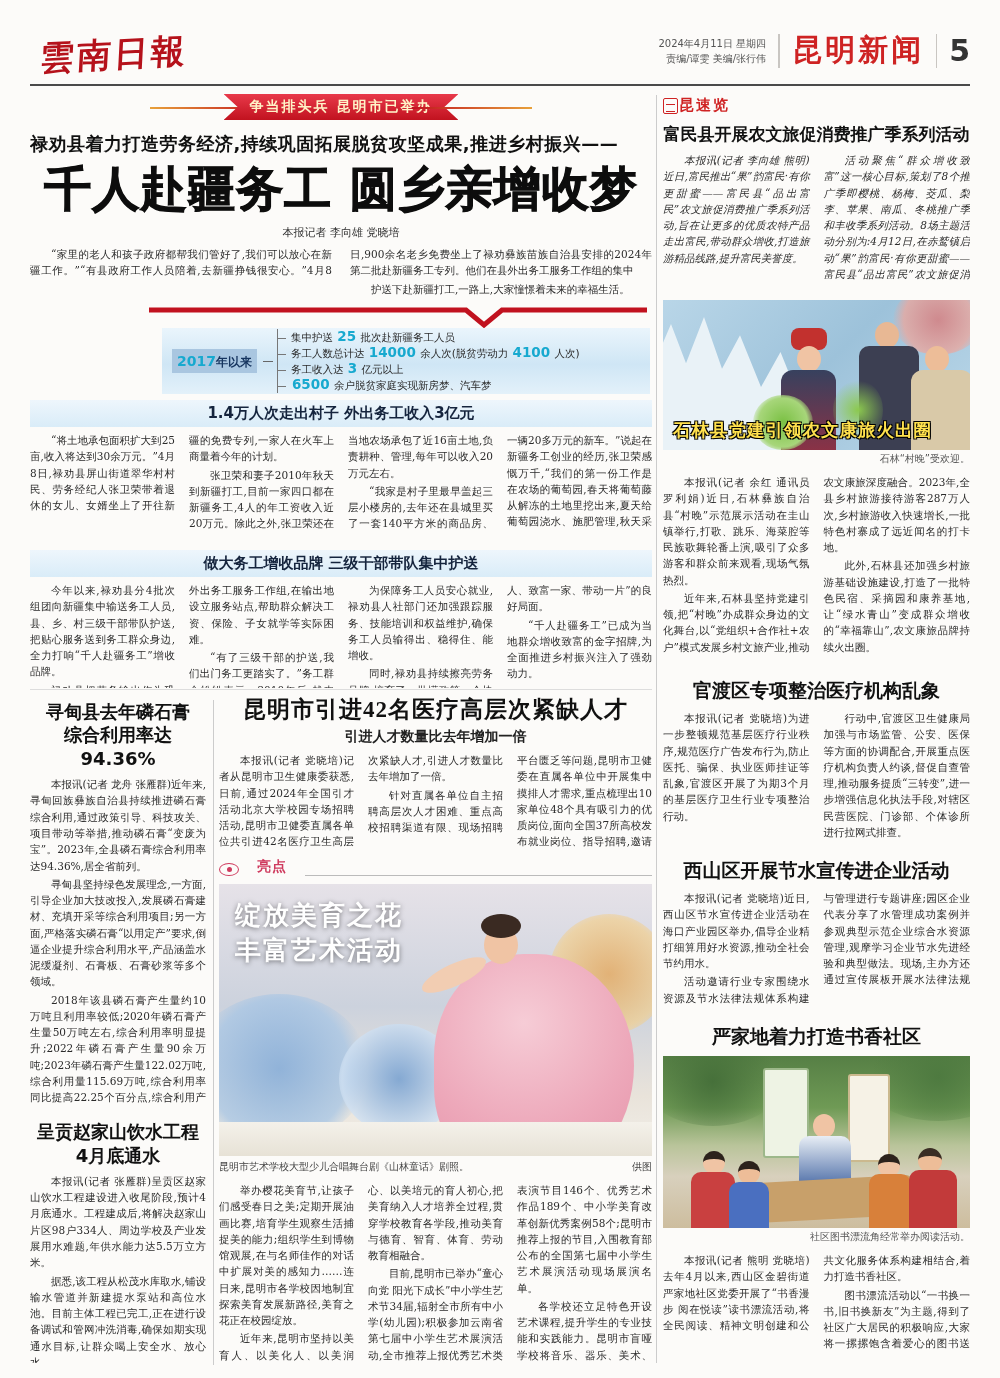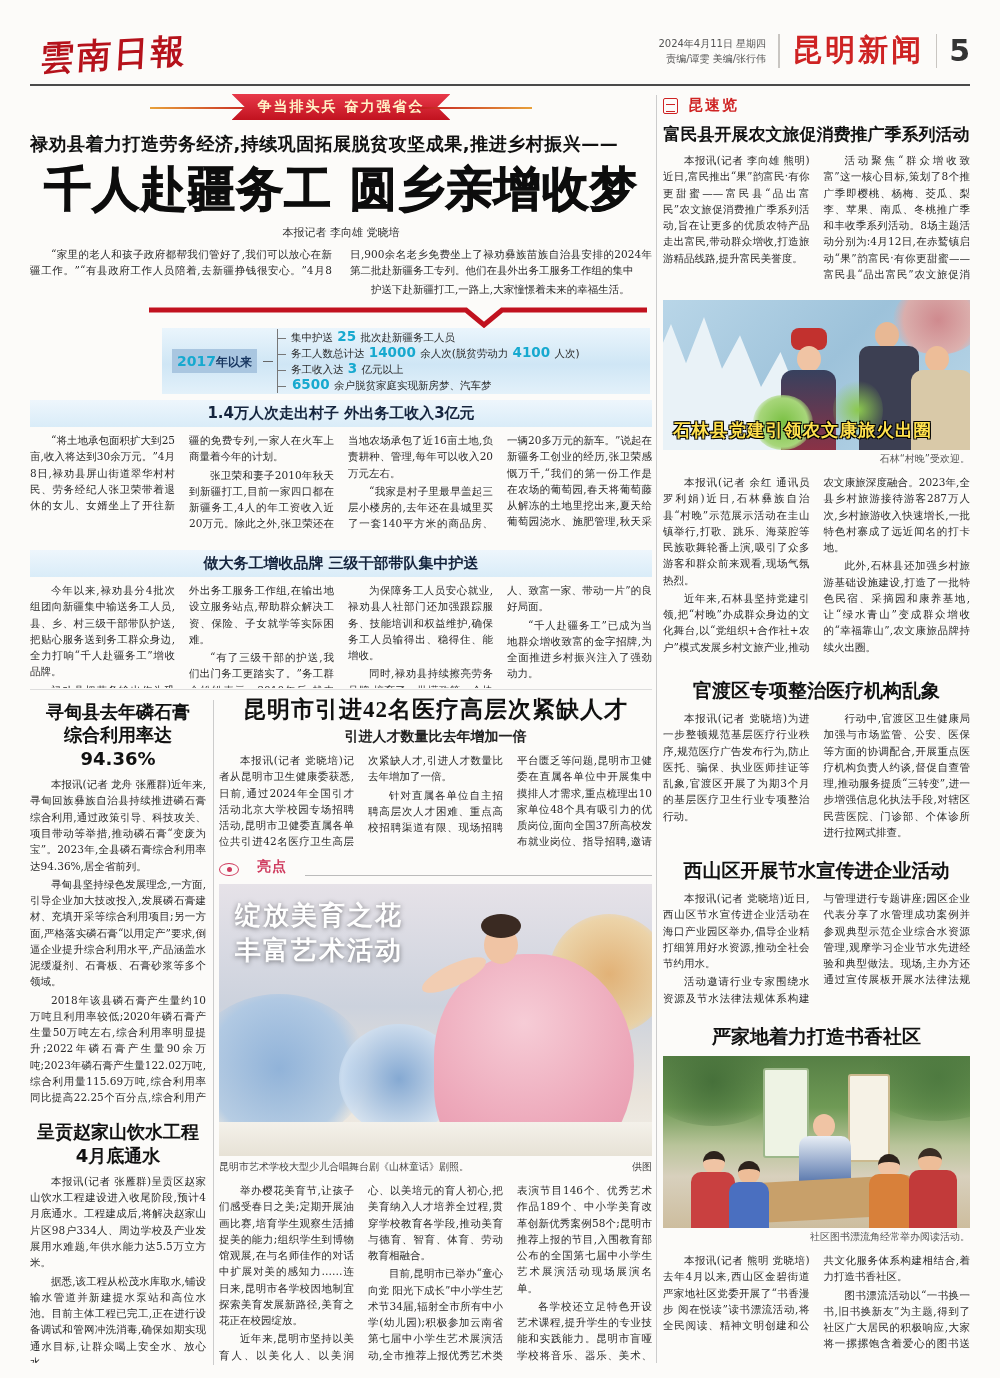--- a/index.html
+++ b/index.html
@@ -68,27 +68,27 @@
   .highlight-rule { flex:1; height:1px; background:#bbb; }
   .photo { position:relative; overflow:hidden; }
   .photo-dancer { width:433px; height:272px; margin-top:8px; background:linear-gradient(180deg,#e6e2e8 0%,#ccd2dd 45%,#e9e3da 78%,#f2efe9 100%); }
   .blob { position:absolute; border-radius:50%; }
   .overlay-white { position:absolute; left:16px; top:14px; color:#fff; font-size:26px; font-weight:900; line-height:1.35; letter-spacing:2px; text-shadow:0 1px 5px rgba(0,0,0,.5); }
   .caption-row { display:flex; justify-content:space-between; font-size:10px; color:#444; margin-top:4px; }
   .art-body { height:196px; margin-top:8px; }
 
   
   .right-col { position:absolute; left:663px; top:96px; width:307px; }
-  .kuai-row { display:flex; align-items:center; gap:10px; margin-bottom:8px; }
+  .kuai-row { display:flex; align-items:center; gap:1px; margin-bottom:8px; }
   .doc-icon { width:15px; height:16px; border:1.6px solid #cf2323; border-radius:2px; background:repeating-linear-gradient(180deg,transparent 0 3px,#cf2323 3px 4.5px,transparent 4.5px 7px); background-size:9px 12px; background-position:2px 2px; background-repeat:no-repeat; }
   .kuai-label { color:#cf2323; font-size:15px; font-weight:900; letter-spacing:2px; }
   .r-headline { text-align:center; font-size:17px; font-weight:900; color:#111; margin-bottom:6px; }
   .r-headline.sm { font-size:19px; }
   .rc-body { overflow:hidden; margin-bottom:8px; }
-  .fumin-b { height:140px; } .shilin-b { height:196px; } .guandu-b { height:140px; } .xishan-b { height:126px; } .yan-b { height:108px; }
+  .fumin-b { height:140px;font-style:italic; } .shilin-b { height:196px; } .guandu-b { height:140px; } .xishan-b { height:126px; } .yan-b { height:108px; }
   .photo-shilin { width:307px; height:150px; background:linear-gradient(135deg,#b9d6e8 0%,#9dc2da 50%,#bdd9ea 100%); margin-bottom:2px; }
   .overlay-yellow { position:absolute; left:10px; bottom:8px; color:#ffe14d; font-size:17.5px; font-weight:900; letter-spacing:1px; text-shadow:1px 1px 0 #000,-1px 1px 0 #000,1px -1px 0 #000,-1px -1px 0 #000; }
   .photo-caption { text-align:right; font-size:10px; color:#555; margin-bottom:8px; }
   .photo-comm { width:307px; height:172px; background:linear-gradient(180deg,#567f45 0%,#6f9a55 30%,#b9c49a 52%,#d8d0bd 70%,#cdbd9e 100%); margin-bottom:2px; }
 
   
   .shape { position:absolute; }
 </style>
 </head>
 <body>
@@ -106,21 +106,21 @@
       <div class="section-title">昆明新闻</div>
       <div class="vr2"></div>
       <div class="page-num">5</div>
     </div>
   </header>
   <div class="head-rule"></div>
 
   <section class="main-story">
     <div class="ribbon-row">
       <div class="ribbon-line l"></div>
-      <div class="ribbon"><span>争当排头兵 奋力强省会</span></div>
+      <div class="ribbon"><span>争当排头兵 昆明市已举办</span></div>
       <div class="ribbon-line r"></div>
     </div>
     <div class="kicker">禄劝县着力打造劳务经济,持续巩固拓展脱贫攻坚成果,推进乡村振兴——</div>
     <h1 class="headline">千人赴疆务工 圆乡亲增收梦</h1>
     <div class="byline">本报记者 李向雄 党晓培</div>
 
     <div class="intro">
       <p class="body">“家里的老人和孩子政府都帮我们管好了,我们可以放心在新疆工作。”“有县政府工作人员陪着,去新疆挣钱很安心。”4月8日,900余名老乡免费坐上了禄劝彝族苗族自治县安排的2024年第二批赴新疆务工专列。他们在县外出务工服务工作组的集中</p>
       <p class="body">护送下赴新疆打工,一路上,大家憧憬着未来的幸福生活。</p>
 

